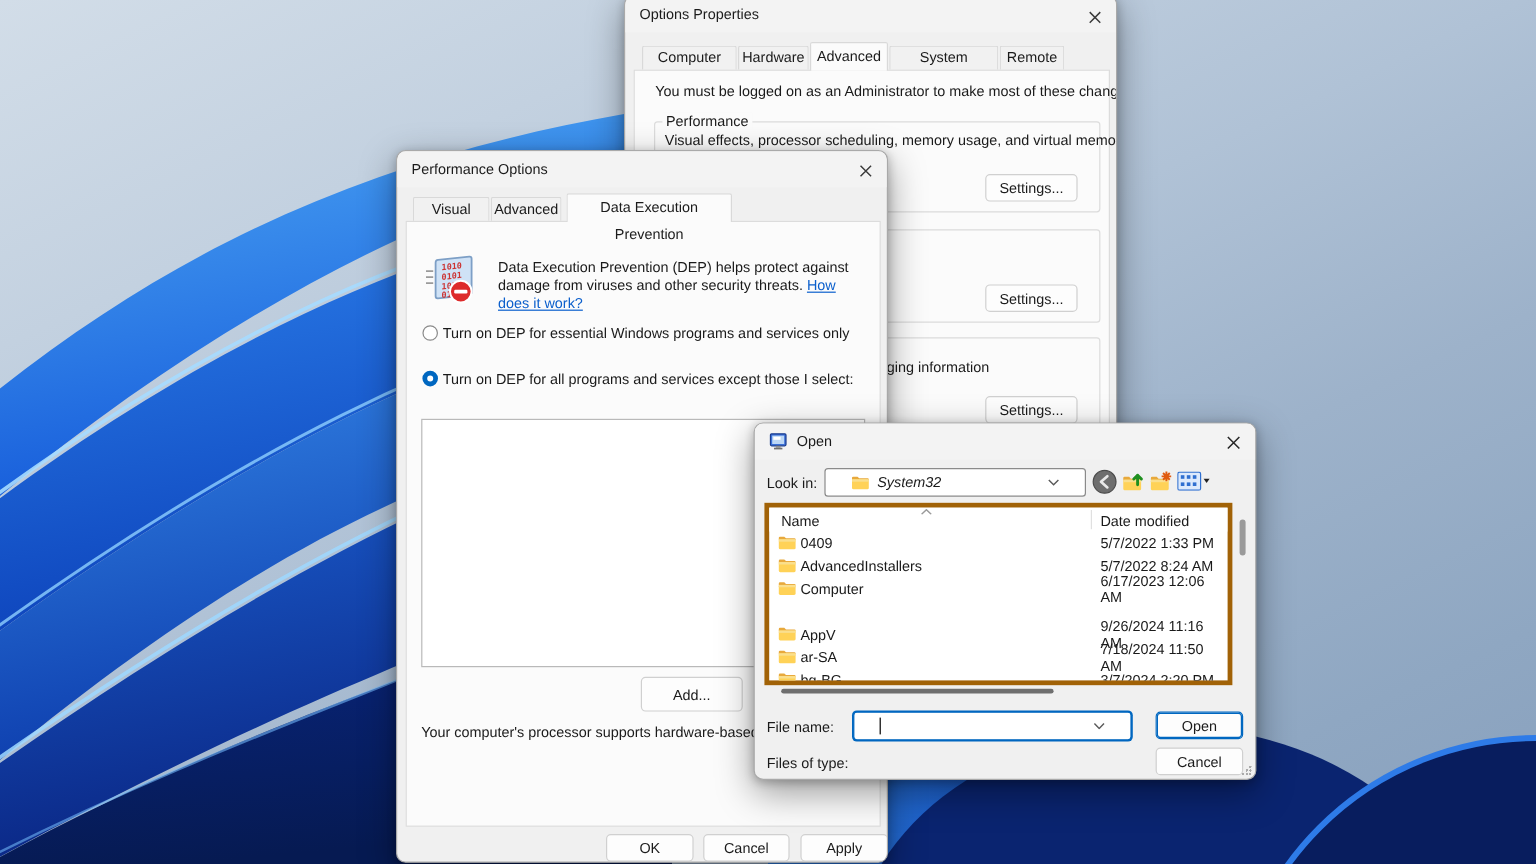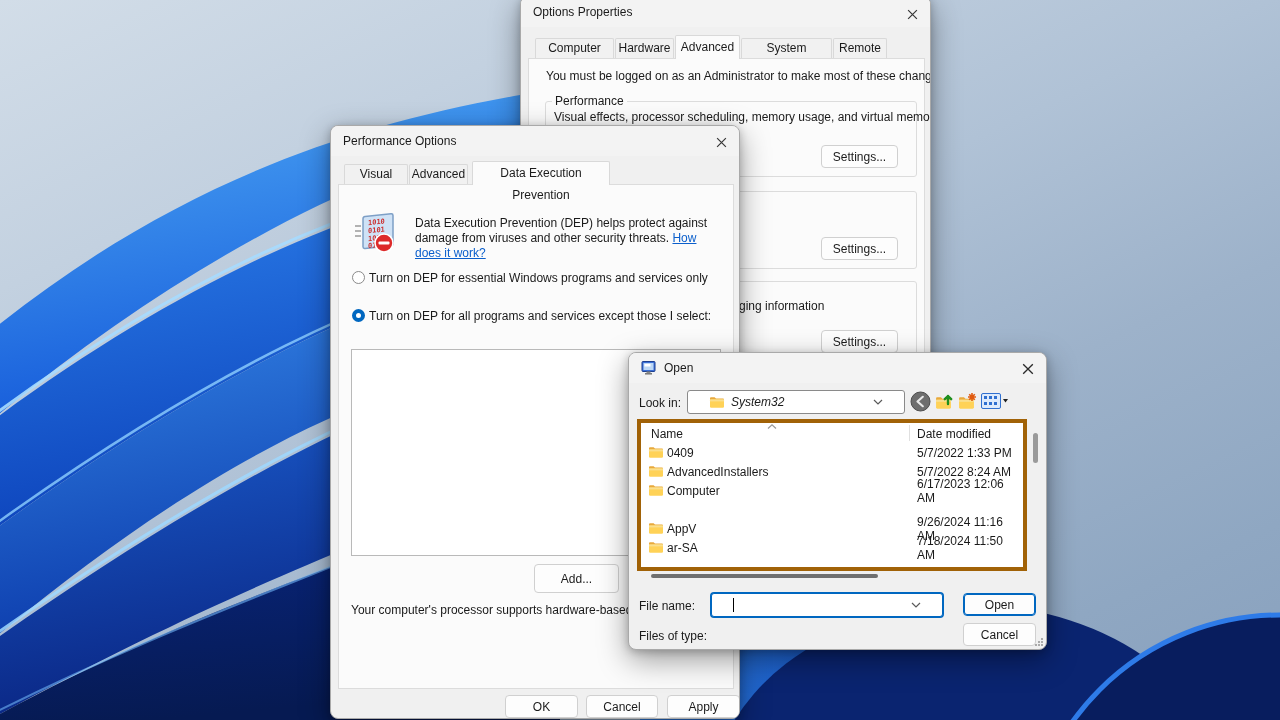--- a/index.html
+++ b/index.html
@@ -284,20 +284,27 @@
         <span class="fname">AppV</span>
         <span class="fdate">9/26/2024 11:16 AM</span>
       </div>
       <div class="flrow" style="top:115px">
         <svg width="16" height="13" style="position:absolute;left:7px">
             <use href="#folder"></use>
           </svg>
         <span class="fname">ar-SA</span>
         <span class="fdate">7/18/2024 11:50 AM</span>
       </div>
+      <div class="flrow" style="top:134px">
+        <svg width="16" height="13" style="position:absolute;left:7px">
+            <use href="#folder"></use>
+          </svg>
+        <span class="fname">bg-BG</span>
+        <span class="fdate">3/7/2024 2:20 PM</span>
+      </div>
     </div>
     <div class="scroll-v" style="left:404px;top:80px;height:30px"></div>
     <div class="scroll-h" style="left:22px;top:221px;width:227px"></div>
 
     <div class="txt" style="left:10px;top:246px">File name:</div>
     <div class="combo focused" style="left:82px;top:240px;width:232px;height:24px">
       <span class="caret"></span>
       <span></span>
       <svg class="chev" width="10" height="6" viewBox="0 0 10 6">
           <path d="M1 1 L5 5 L9 1" fill="none" stroke="#5a5a5a" stroke-width="1.2"></path>

